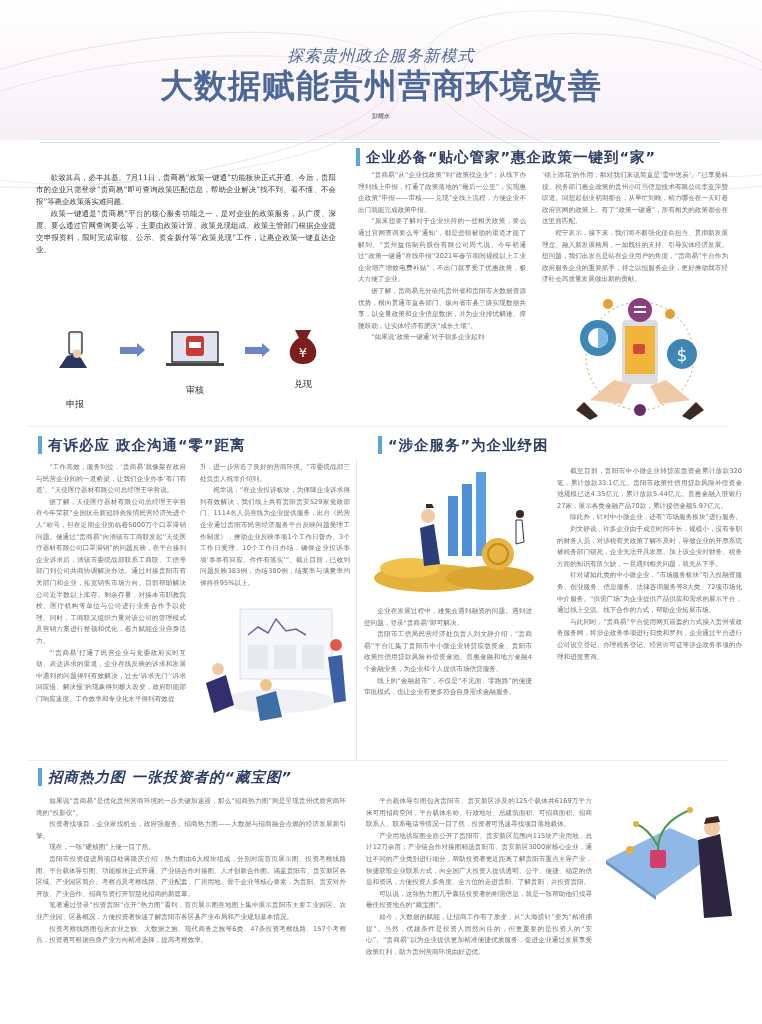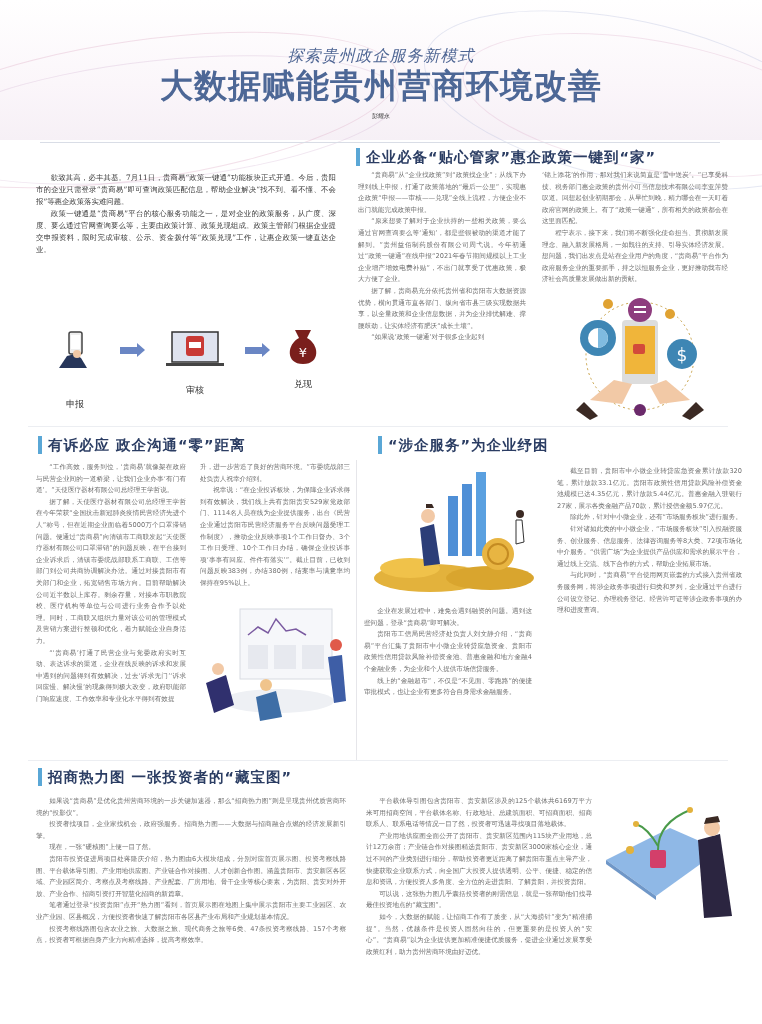--- a/index.html
+++ b/index.html
@@ -186,35 +186,36 @@
     </svg>
   </div>
   <div class="col body-text" style="left:364px;top:606px;width:168px;">
     <p>企业在发展过程中，难免会遇到融资的问题。遇到这些问题，登录“贵商易”即可解决。</p>
     <p>贵阳市工信局民营经济处负责人刘文静介绍，“贵商易”平台汇集了贵阳市中小微企业转贷应急资金、贵阳市政策性信用贷款风险补偿资金池、普惠金融和地方金融4个金融业务，为企业和个人提供市场信贷服务。</p>
     <p>线上的“金融超市”，不仅是“不见面、零跑路”的便捷审批模式，也让企业有更多符合自身需求金融服务。</p>
   </div>
   <div class="col body-text" style="left:545px;top:466px;width:185px;margin-left:12px;">
     <p>截至目前，贵阳市中小微企业转贷应急资金累计放款320笔，累计放款33.1亿元。贵阳市政策性信用贷款风险补偿资金池规模已达4.35亿元，累计放款5.44亿元。普惠金融入驻银行27家，展示各类金融产品70款，累计授信金额5.97亿元。</p>
     <p>除此外，针对中小微企业，还有“市场服务板块”进行服务。</p>
+    <p>刘文静说，许多企业由于成立时间不长，规模小，没有专职的财务人员，对涉税有关政策了解不及时，导致企业的开票系统被税务部门锁死，企业无法开具发票。加上该企业对财务、税务方面的知识有所欠缺，一旦遇到相关问题，就无从下手。</p>
     <p>针对诸如此类的中小微企业，“市场服务板块”引入投融资服务、创业服务、信息服务、法律咨询服务等8大类、72项市场化中介服务。“供需广场”为企业提供产品供应和需求的展示平台，通过线上交流、线下合作的方式，帮助企业拓展市场。</p>
     <p>与此同时，“贵商易”平台使用网页嵌套的方式接入贵州省政务服务网，将涉企政务事项进行归类和罗列，企业通过平台进行公司设立登记、办理税务登记、经营许可证等涉企政务事项的办理和进度查询。</p>
   </div>
 
   <div class="hr" style="left:28px;top:760px;width:700px;background:#eceef2;"></div>
 
-  <div class="sec-title" style="left:38px;top:768px;">
+  <div class="sec-title" style="left:38px;top:768px;font-style:italic;">
     <span class="bar"></span>
     <span>招商热力图 一张投资者的“藏宝图”</span>
   </div>
   <div class="col body-text" style="left:36px;top:796px;width:310px;">
     <p>如果说“贵商易”是优化贵州营商环境的一步关键加速器，那么“招商热力图”则是呈现贵州优质营商环境的“投影仪”。</p>
     <p>投资者找项目，企业家找机会，政府强服务。招商热力图——大数据与招商融合点燃的经济发展新引擎。</p>
     <p>现在，一张“硬核图”上便一目了然。</p>
-    <p>贵阳市投资促进局项目处蒋隆庆介绍，热力图由6大模块组成，分别对应首页展示图、投资考察线路图、平台载体导引图、产业用地供应图、产业链合作对接图、人才创新合作图。涵盖贵阳市、贵安新区各区域、产业园区简介、考察点及考察线路、产业配套、厂房用地、骨干企业等核心要素，为贵阳、贵安对外开放、产业合作、招商引资打开智慧化招商的新篇章。</p>
+    <p>贵阳市投资促进局项目处蒋隆庆介绍，热力图由6大模块组成，分别对应首页展示图、投资考察线路图、平台载体导引图、功能板块正式开通、产业链合作对接图、人才创新合作图。涵盖贵阳市、贵安新区各区域、产业园区简介、考察点及考察线路、产业配套、厂房用地、骨干企业等核心要素，为贵阳、贵安对外开放、产业合作、招商引资打开智慧化招商的新篇章。</p>
     <p>笔者通过登录“投资贵阳”点开“热力图”看到，首页展示图在地图上集中展示贵阳市主要工业园区、农业产业园、区县概况，方便投资者快速了解贵阳市各区县产业布局和产业规划基本情况。</p>
     <p>投资考察线路图包含农业之旅、大数据之旅、现代商务之旅等6类、47条投资考察线路、157个考察点，投资者可根据自身产业方向精准选择，提高考察效率。</p>
   </div>
   <div class="col body-text" style="left:366px;top:796px;width:226px;">
     <p>平台载体导引图包含贵阳市、贵安新区涉及的125个载体共6169万平方米可用招商空间，平台载体名称、行政地址、总建筑面积、可招商面积、招商联系人、联系电话等情况一目了然，投资者可迅速寻找项目落地载体。</p>
     <p>产业用地供应图全面公开了贵阳市、贵安新区范围内115块产业用地，总计12万余亩；产业链合作对接图精选贵阳市、贵安新区3000家核心企业，通过不同的产业类别进行细分，帮助投资者更近距离了解贵阳市重点主导产业，快捷获取企业联系方式，向全国广大投资人提供透明、公平、便捷、稳定的信息和资讯，方便投资人多角度、全方位的走进贵阳、了解贵阳，并投资贵阳。</p>
     <p>可以说，这张热力图几乎囊括投资者的刚需信息，就是一张帮助他们找寻最佳投资地点的“藏宝图”。</p>
     <p>如今，大数据的赋能，让招商工作有了质变，从“大海捞针”变为“精准捕捉”。当然，优越条件是投资人固然向往的，但更重要的是投资人的“安心”。“贵商易”以为企业提供更加精准便捷优质服务，促进企业通过发展享受政策红利，助力贵州营商环境由好迈优。</p>
   </div>
 

